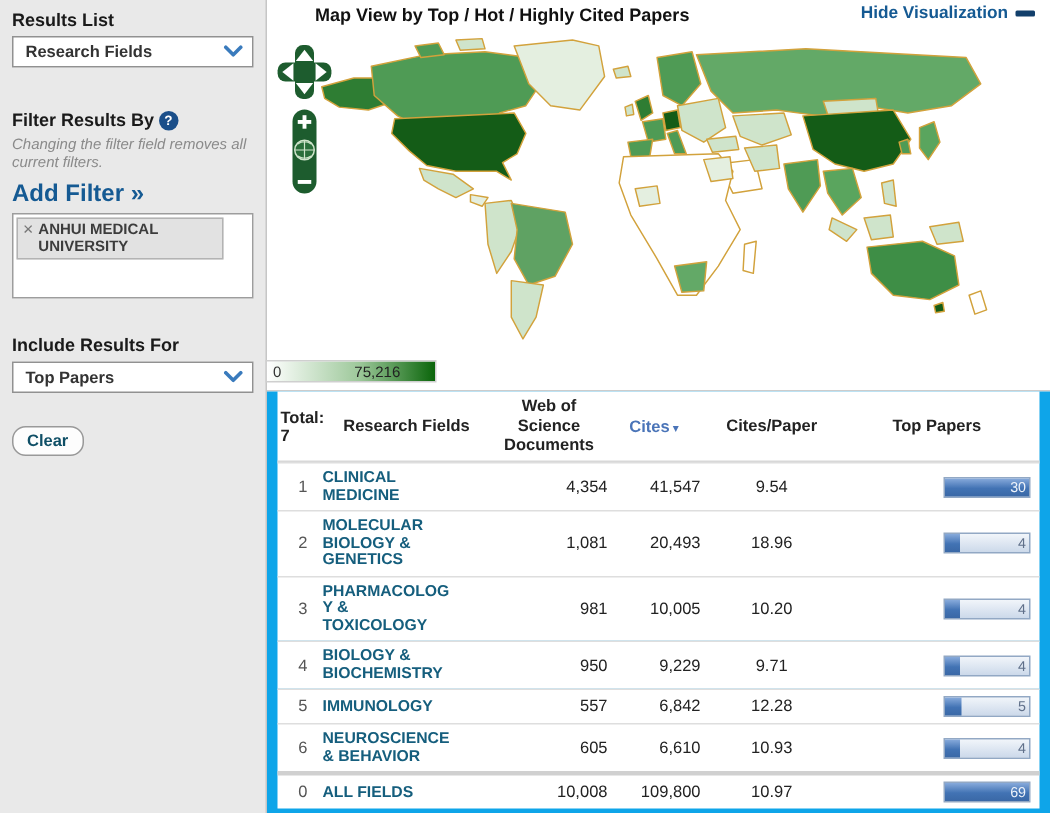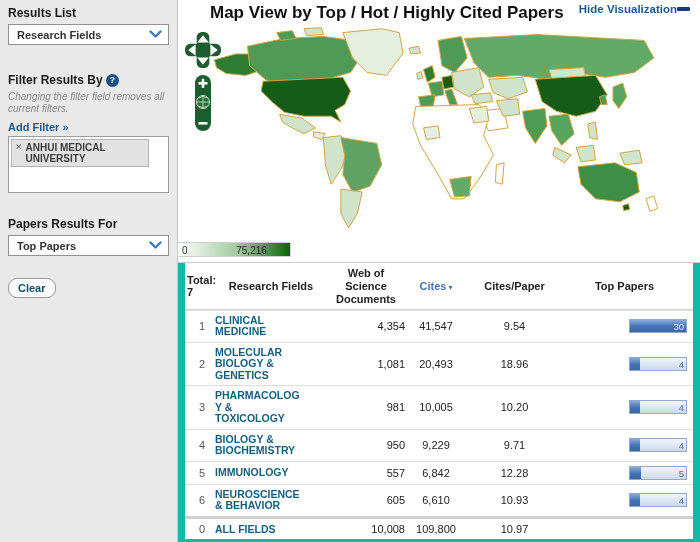--- a/index.html
+++ b/index.html
@@ -7,62 +7,62 @@
   .app{width:700px;height:542px;display:flex;font-family:"Liberation Sans","DejaVu Sans",sans-serif;font-size:11px;color:#222;overflow:hidden;background:#fff;}
 
   
   .sidebar{width:178px;min-width:178px;height:100%;background:#e9e9e9;border-right:1px solid #c6c6c6;padding:4px 8px;}
   .side-heading{font-weight:bold;font-size:12px;color:#1a1a1a;margin:2px 0 4px 0;}
   .dropdown{background:#fff;border:1px solid #919191;height:21px;display:flex;align-items:center;justify-content:space-between;padding:0 6px 0 8px;margin-bottom:4px;cursor:pointer;}
   .dd-value{font-weight:bold;color:#333;}
   .dd-arrow svg{display:block;}
   .help-icon{display:inline-block;width:13px;height:13px;border-radius:50%;background:#1b4f8a;color:#fff;font-size:9px;font-weight:bold;text-align:center;line-height:13px;vertical-align:middle;margin-left:3px;}
   .side-note{font-style:italic;color:#8a8a8a;font-size:10px;line-height:12px;margin:2px 0 6px 0;}
-  .add-filter{display:block;color:#155a93;font-weight:bold;font-size:11px;text-decoration:none;margin-bottom:3px;cursor:pointer;}
+  .add-filter{display:block;color:#155a93;font-weight:bold;font-size:16px;text-decoration:none;margin-bottom:3px;cursor:pointer;}
   .filter-box{background:#fff;border:1px solid #9d9d9d;height:57px;padding:2px;overflow:hidden;}
   .filter-chip{background:#e2e2e2;border:1px solid #b3b3b3;padding:2px 4px 2px 3px;display:flex;gap:3px;width:138px;cursor:pointer;}
   .chip-x{color:#777;font-size:9px;font-weight:bold;line-height:11px;cursor:pointer;}
   .chip-label{font-weight:bold;font-size:10px;color:#3c3c3c;line-height:11px;}
   .gap-lg{height:22px;}
   .side-buttons{margin-top:22px;display:flex;gap:8px;}
   .side-btn{background:#fdfdfd;border:1px solid #999;border-radius:9px;padding:3px 9px;font-family:inherit;font-size:11px;font-weight:bold;color:#0f4f66;cursor:pointer;}
 
   
   .main{flex:1;display:flex;flex-direction:column;background:#fff;}
   .main-header{display:flex;justify-content:space-between;align-items:flex-start;padding:3px 10px 0 12px;height:19px;}
-  .map-title{font-weight:bold;font-size:17px;color:#111;padding-left:20px;}
-  .hide-vis{display:flex;align-items:center;color:#155a93;font-weight:bold;font-size:11.5px;text-decoration:none;cursor:pointer;}
+  .map-title{font-weight:bold;font-size:12px;color:#111;padding-left:20px;}
+  .hide-vis{display:flex;align-items:center;gap:5px;color:#155a93;font-weight:bold;font-size:11.5px;text-decoration:none;cursor:pointer;}
   .minus-icon{display:inline-block;width:13px;height:4px;background:#123f6b;border-radius:1px;}
 
   .map-area{position:relative;height:243px;}
   .map-area svg.world{position:absolute;left:2px;top:0;}
   .map-controls{position:absolute;left:6px;top:12px;width:38px;}
   .map-controls svg{display:block;}
 
   .legend{position:relative;width:114px;height:16px;margin:3px 0 5px -1px;background:linear-gradient(to right,#ffffff,#9dc89a 55%,#0a650a);border:1px solid #cfcfcf;}
   .legend-min{position:absolute;left:4px;top:2px;font-size:10px;color:#333;}
   .legend-max{position:absolute;left:52%;top:2px;font-size:10px;color:#222;}
 
   .divider{border-top:1px solid #cccccc;margin:0;}
 
   .report-header{display:flex;justify-content:space-between;padding:6px 12px 5px 12px;}
   .report-title{font-weight:bold;font-size:11.5px;color:#111;}
   .customize{color:#155a93;font-weight:bold;font-size:11.5px;text-decoration:none;cursor:pointer;}
 
-  .rtable{background:#14b8a6;padding:0 7px 3px 7px;flex:1;}
+  .rtable{background:#0ea5e9;padding:0 7px 3px 7px;flex:1;}
   .trow,.thead{display:flex;background:#fff;align-items:center;}
   .thead{border-bottom:1px solid #d8d8d8;padding:4px 0 3px 0;font-weight:bold;align-items:center;}
   .trow{border-top:1px solid #dedede;padding:4px 0;}
   .trow:first-of-type{border-top:none;}
   .trow.all-fields{border-top:3px solid #d0d0d0;}
 
   .c-rank{width:22px;text-align:right;color:#555;padding-right:2px;}
   .c-field{width:112px;margin-left:8px;}
   .c-docs{width:78px;text-align:right;}
-  .c-cites{width:62px;text-align:center;}
+  .c-cites{width:62px;text-align:right;}
   .c-cpp{width:95px;text-align:center;}
   .c-top{width:129px;display:flex;justify-content:flex-end;padding-right:4px;}
 
   .thead .c-rank{color:#222;text-align:left;padding-left:2px;line-height:12px;}
   .thead .c-field,.thead .c-docs,.thead .c-cpp,.thead .c-top{text-align:center;line-height:13px;}
   .thead .c-docs{padding:0 2px;}
   .thead .c-cites{text-align:center;}
   .cites-sort{color:#4a74b8;font-weight:bold;cursor:pointer;white-space:nowrap;}
   .sort-arrow{font-size:8px;color:#4a74b8;margin-left:2px;}
 
@@ -97,21 +97,21 @@
     <a class="add-filter">Add Filter »</a>
     <div class="filter-box">
       <div class="filter-chip">
         <span class="chip-x">✕</span>
         <span class="chip-label">ANHUI MEDICAL UNIVERSITY</span>
       </div>
     </div>
 
     <div class="gap-lg"></div>
 
-    <div class="side-heading">Papers Results For</div>
+    <div class="side-heading">Include Results For</div>
     <div class="dropdown">
       <span class="dd-value">Top Papers</span>
       <span class="dd-arrow">
         <svg width="13" height="9" viewBox="0 0 13 9">
             <polyline points="1.5,1.5 6.5,6.5 11.5,1.5" fill="none" stroke="#3a7bbd" stroke-width="2.4" stroke-linecap="round" stroke-linejoin="round"></polyline>
           </svg>
       </span>
     </div>
 
     <div class="side-buttons">
@@ -329,17 +329,23 @@
             </div>
           </div>
       </div>
 
       <div class="trow all-fields">
         <div class="c-rank">0</div>
         <div class="c-field"><a class="field-link">ALL FIELDS</a></div>
         <div class="c-docs">10,008</div>
         <div class="c-cites">109,800</div>
         <div class="c-cpp">10.97</div>
+        <div class="c-top">
+            <div class="tp-bar">
+              <div class="tp-fill" style="width: 100%;"></div>
+              <span class="tp-val inv">69</span>
+            </div>
+          </div>
       </div>
     </div>
 
   </main>
 </div>
 
 </body></html>

